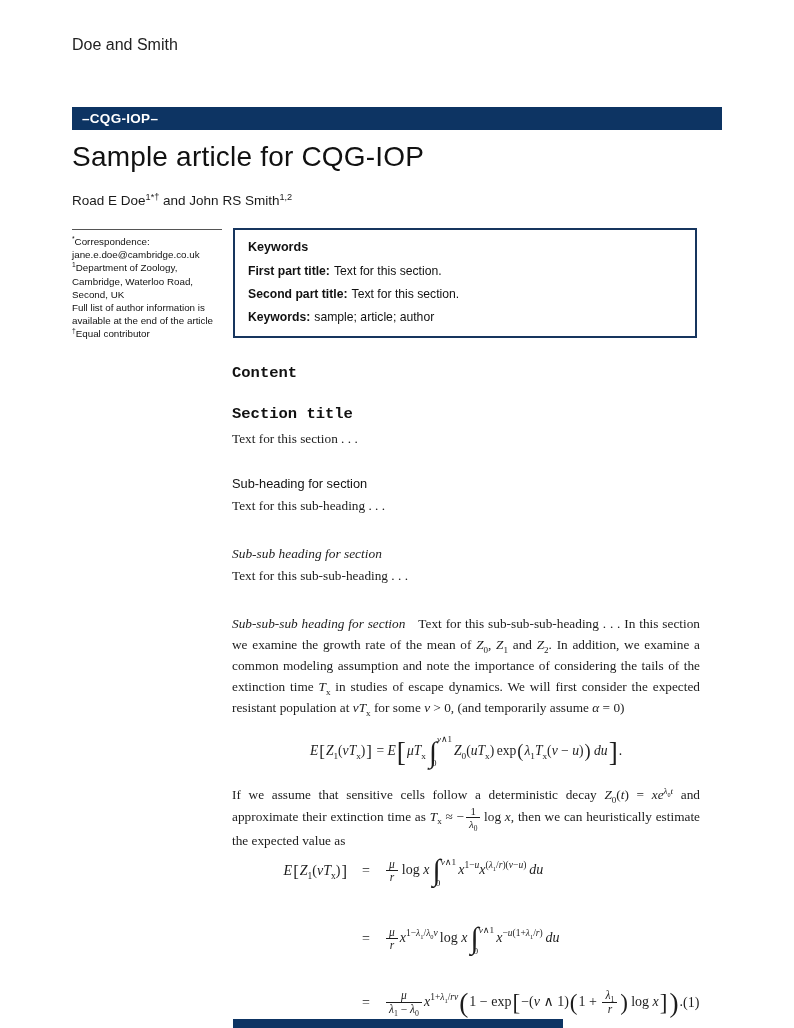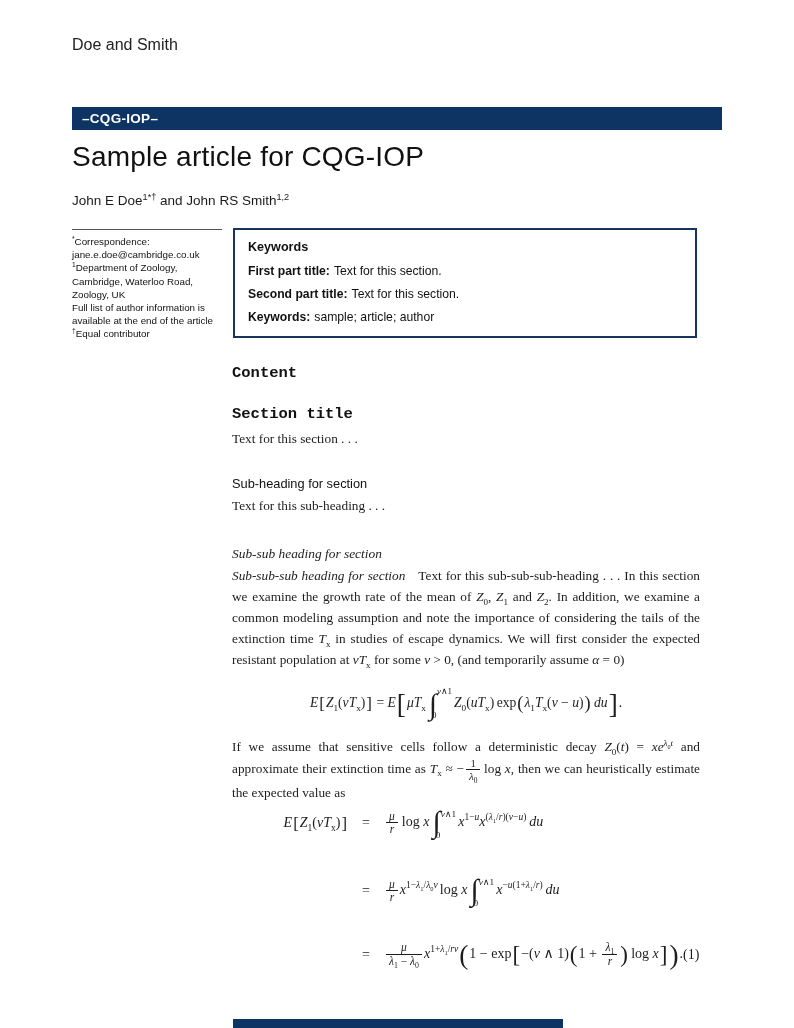--- a/index.html
+++ b/index.html
@@ -94,28 +94,28 @@
 <div class="page">
 
   <div class="running-head">Doe and Smith</div>
 
   <div class="banner" style="background: rgb(13, 52, 99);">
     <span>–CQG-IOP–</span>
   </div>
 
   <h1 class="article-title">Sample article for CQG-IOP</h1>
 
-  <div class="authors"><span class="mt">John E Doe</span><sup>1*†</sup><span class="mt"> and John RS Smith</span><sup>1,2</sup></div>
+  <div class="authors"><span class="mt">Road E Doe</span><sup>1*†</sup><span class="mt"> and John RS Smith</span><sup>1,2</sup></div>
 
   <aside class="sidebar">
       <div class="sb-line"><sup>*</sup><span class="mt">Correspondence:</span></div>
       <div class="sb-line"><span class="mt">jane.e.doe@cambridge.co.uk</span></div>
       <div class="sb-line"><sup>1</sup><span class="mt">Department of Zoology,</span></div>
       <div class="sb-line"><span class="mt">Cambridge, Waterloo Road,</span></div>
-      <div class="sb-line"><span class="mt">Zoology, UK</span></div>
+      <div class="sb-line"><span class="mt">Second, UK</span></div>
       <div class="sb-line"><span class="mt">Full list of author information is</span></div>
       <div class="sb-line"><span class="mt">available at the end of the article</span></div>
       <div class="sb-line"><sup>†</sup><span class="mt">Equal contributor</span></div>
     </aside>
 
   <section class="abstract-box" style="border-color: rgb(22, 53, 94);">
     <div class="abs-h">Keywords</div>
     <div>
         <div class="abs-row"><span class="abs-label">First part title:</span><span>Text for this section.</span></div>
         <div class="abs-row"><span class="abs-label">Second part title:</span><span>Text for this section.</span></div>
@@ -123,20 +123,21 @@
       </div>
   </section>
 
   <main class="main">
       <div class="blk-h1">Content</div>
       <div class="blk-h1">Section title</div>
       <p class="blk-p"><span class="mt">Text for this section . . .</span></p>
       <div class="blk-h2">Sub-heading for section</div>
       <p class="blk-p"><span class="mt">Text for this sub-heading . . .</span></p>
       <div class="blk-h3">Sub-sub heading for section</div>
+      <p class="blk-p"><span class="mt">Text for this sub-sub-heading . . .</span></p>
       <p class="blk-p"><span class="mhi">Sub-sub-sub heading for section</span><span class="mt">Text for this sub-sub-sub-heading . . . In this section we examine the growth rate of the mean of </span><span class="mi">Z</span><sub>0</sub><span class="mt">, </span><span class="mi">Z</span><sub>1</sub><span class="mt"> and </span><span class="mi">Z</span><sub>2</sub><span class="mt">. In addition, we examine a common modeling assumption and note the importance of considering the tails of the extinction time </span><span class="mi">T</span><sub>x</sub><span class="mt"> in studies of escape dynamics. We will first consider the expected resistant population at </span><span class="mi">vT</span><sub>x</sub><span class="mt"> for some </span><span class="mi">v</span><span class="mt"> &gt; 0, (and temporarily assume </span><span class="mi">α</span><span class="mt"> = 0)</span></p>
       <div class="blk-eq"><span class="mi">E</span><span class="big" style="font-size: 1.25em;">[</span><span class="mi">Z</span><sub>1</sub><span class="mt">(</span><span class="mi">vT</span><sub>x</sub><span class="mt">)</span><span class="big" style="font-size: 1.25em;">]</span><span class="mt"> = </span><span class="mi">E</span><span class="big" style="font-size: 2em;">[</span><span class="mi">μT</span><sub>x</sub><span class="intw">
           <span class="ints">∫</span>
           <span class="lims">
             <span class="ltop"><span class="mi">v</span><span class="mt">∧1</span></span>
             <span class="lbot"><span class="mt">0</span></span>
           </span>
         </span><span class="mi">Z</span><sub>0</sub><span class="mt">(</span><span class="mi">uT</span><sub>x</sub><span class="mt">)</span><span style="display: inline-block; width: 0.18em;"></span><span class="mt">exp</span><span class="big" style="font-size: 1.35em;">(</span><span class="mi">λ</span><sub>1</sub><span class="mi">T</span><sub>x</sub><span class="mt">(</span><span class="mi">v</span><span class="mt"> − </span><span class="mi">u</span><span class="mt">)</span><span class="big" style="font-size: 1.35em;">)</span><span style="display: inline-block; width: 0.18em;"></span><span class="mi">du</span><span class="big" style="font-size: 2em;">]</span><span class="mt">.</span></div>
       <p class="blk-p"><span class="mt">If we assume that sensitive cells follow a deterministic decay </span><span class="mi">Z</span><sub>0</sub><span class="mt">(</span><span class="mi">t</span><span class="mt">) = </span><span class="mi">xe</span><sup><span class="mi">λ</span><sub>0</sub><span class="mi">t</span></sup><span class="mt"> and approximate their extinction time as </span><span class="mi">T</span><sub>x</sub><span class="mt"> ≈ −</span><span class="frac"><span class="fnum"><span class="mt">1</span></span><span class="fden"><span class="mi">λ</span><sub>0</sub></span></span><span style="display: inline-block; width: 0.12em;"></span><span class="mt">log </span><span class="mi">x</span><span class="mt">, then we can heuristically estimate the expected value as</span></p>
       <div class="blk-align">

